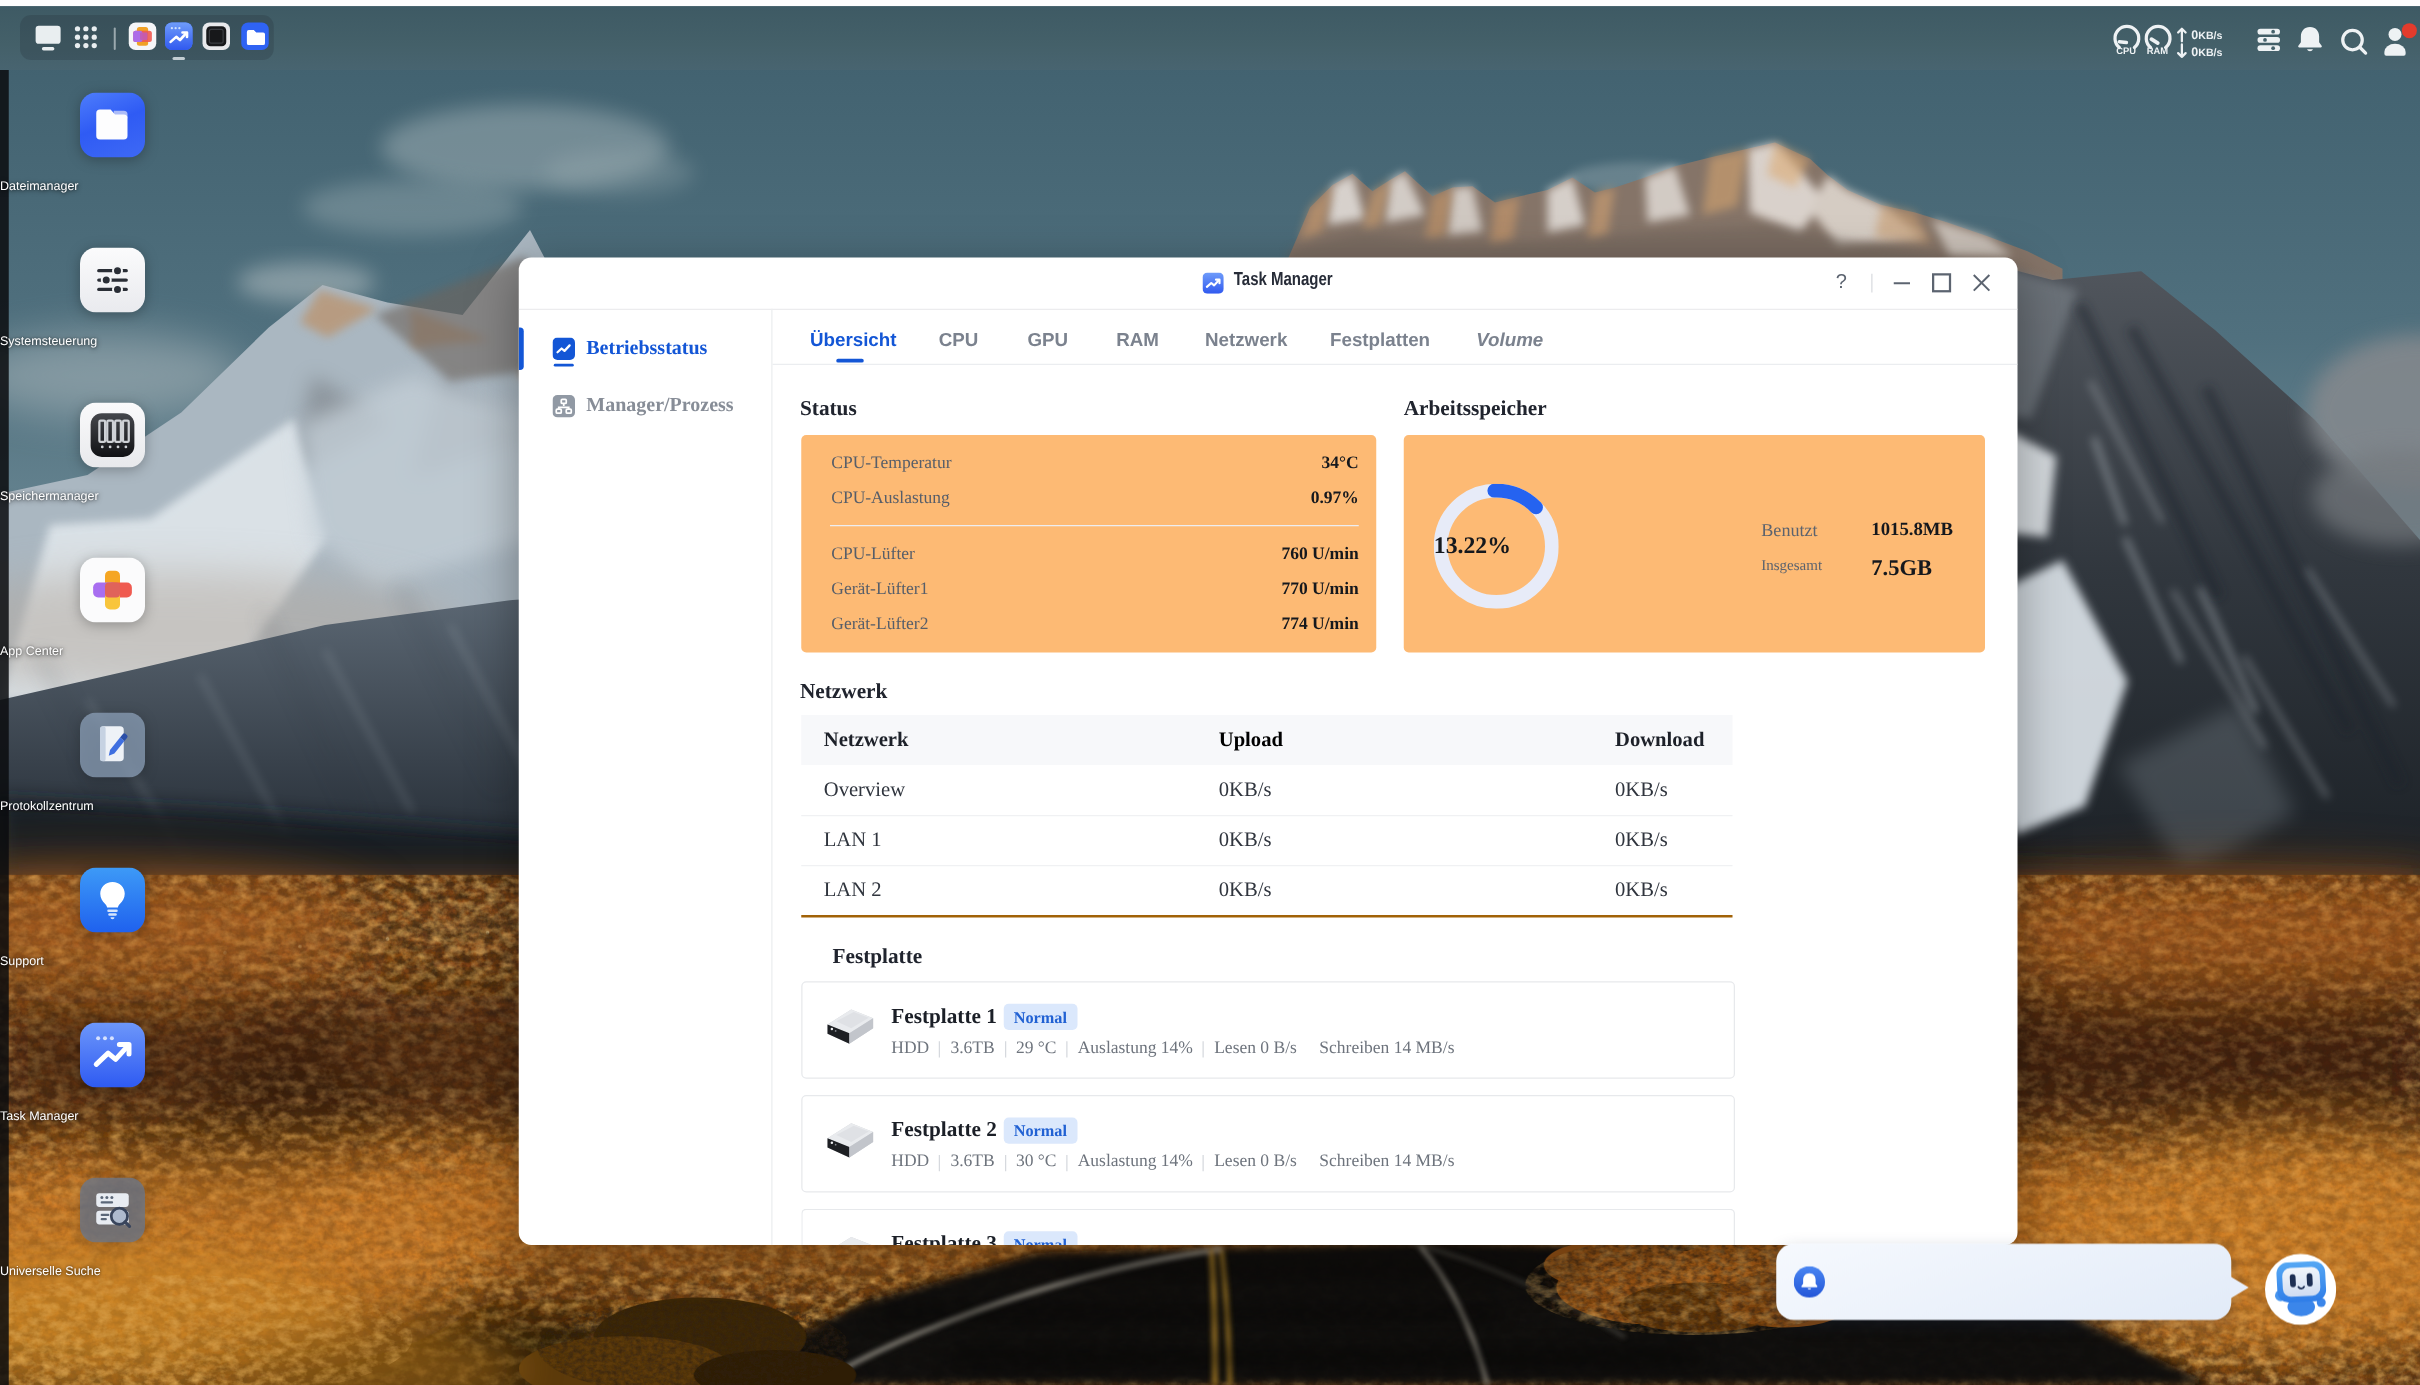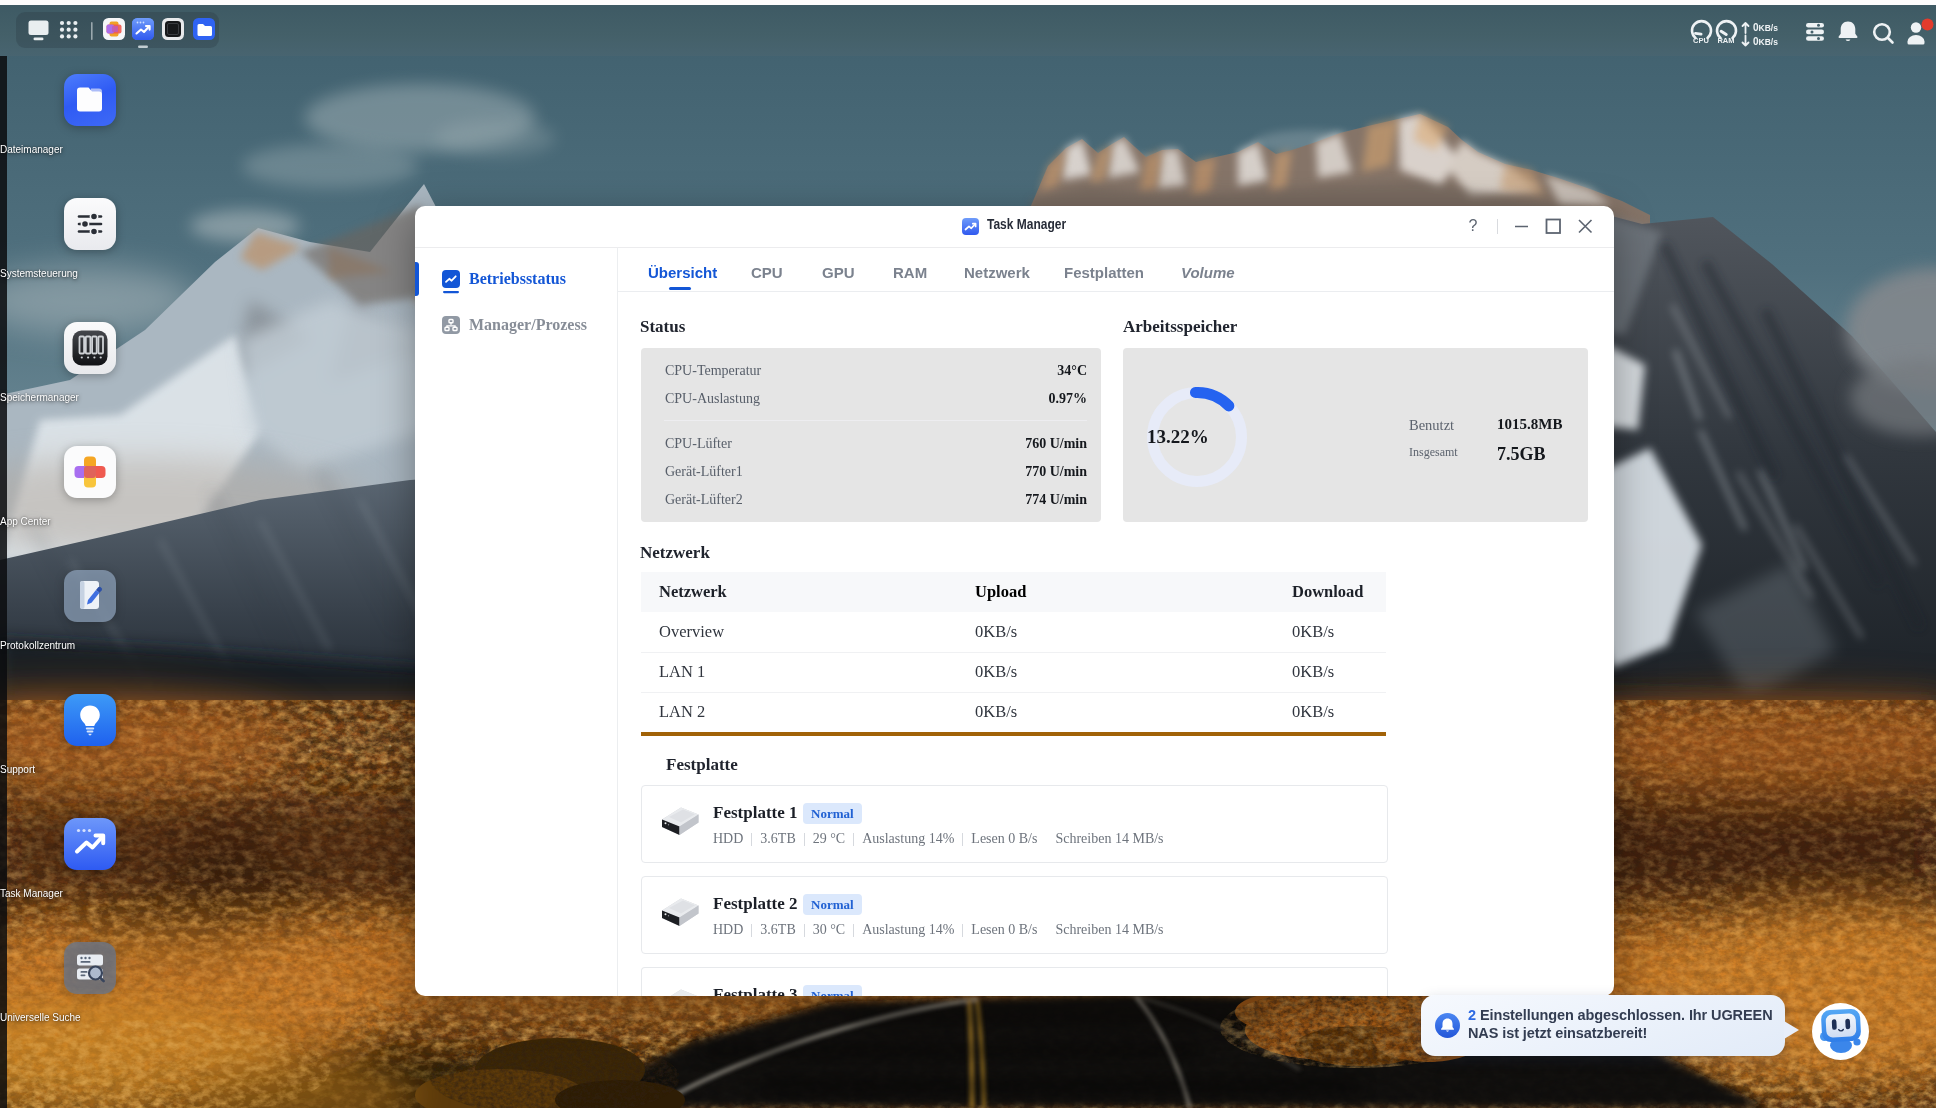--- a/index.html
+++ b/index.html
@@ -15,21 +15,21 @@
   .dlabel{position:absolute;left:0px;width:179px;text-align:left;color:#fff;
     text-shadow:0 1px 4px rgba(0,0,0,0.7), 0 0 2px rgba(0,0,0,0.45);z-index:4;font-size:10px;}
   .dicon{position:absolute;left:64px;z-index:4;filter:drop-shadow(0 2px 5px rgba(0,0,0,0.28));}
   #win{left:415px;top:206px;width:1199px;height:790px;background:#fff;border-radius:10px;
     box-shadow:0 10px 40px rgba(0,0,0,0.35);z-index:6;overflow:hidden;}
   .ser{font-family:"Liberation Serif", serif;}
   .wctl{position:absolute;top:0px;height:41px;line-height:40px;color:#5c6470;font-size:17px;text-align:center;width:24px;}
   .navtxt{font-size:16px;font-weight:bold;font-family:"Liberation Serif", serif;}
   .tab{position:absolute;top:45px;height:44px;line-height:44px;font-size:15px;font-weight:bold;color:#7b828e;}
   .sechead{position:absolute;font-size:17px;font-weight:bold;color:#20242e;font-family:"Liberation Serif", serif;}
-  .card{position:absolute;background:#e5e5e5;border-radius:4px;}
+  .card{position:absolute;background:#fdba74;border-radius:4px;}
   .srow{position:absolute;left:24px;right:14px;height:20px;}
   .slab{position:absolute;left:0;top:1px;font-size:14px;color:#575e69;font-family:"Liberation Serif", serif;}
   .sval{position:absolute;right:0;top:1px;font-size:14px;font-weight:bold;color:#15181d;font-family:"Liberation Serif", serif;}
   .ncell{position:absolute;top:0;height:40px;line-height:40px;font-size:16.5px;font-family:"Liberation Serif", serif;color:#30353e;}
   .dcard{position:absolute;left:226px;width:745px;height:76px;background:#fff;border:1px solid #e7e9ec;border-radius:4px;}
   .dtitle{position:absolute;left:71px;top:17px;font-size:17px;font-weight:bold;color:#1b1f27;font-family:"Liberation Serif", serif;}
   .badge{position:absolute;left:161px;top:17px;height:21px;line-height:21px;padding:0 8px;background:#dbe8fc;
     border-radius:4px;font-size:13px;font-weight:bold;color:#2161d3;font-family:"Liberation Serif", serif;}
   .dinfo{position:absolute;left:71px;top:45px;height:18px;font-size:14px;color:#6e747d;font-family:"Liberation Serif", serif;}
   .dinfo span{vertical-align:top;}
@@ -562,21 +562,21 @@
  <div style="position:absolute;left:226px;top:406px;width:745px;height:40px;border-bottom:1px solid #f0f1f3;">
   <div class="ncell" style="left:18px;">Overview</div>
   <div class="ncell" style="left:334px;">0KB/s</div>
   <div class="ncell" style="left:651px;">0KB/s</div>
  </div>
  <div style="position:absolute;left:226px;top:446px;width:745px;height:40px;border-bottom:1px solid #f0f1f3;">
   <div class="ncell" style="left:18px;">LAN 1</div>
   <div class="ncell" style="left:334px;">0KB/s</div>
   <div class="ncell" style="left:651px;">0KB/s</div>
  </div>
- <div style="position:absolute;left:226px;top:486px;width:745px;height:40px;border-bottom:4px solid #a16207;">
+ <div style="position:absolute;left:226px;top:486px;width:745px;height:40px;border-bottom:2px solid #a16207;">
   <div class="ncell" style="left:18px;">LAN 2</div>
   <div class="ncell" style="left:334px;">0KB/s</div>
   <div class="ncell" style="left:651px;">0KB/s</div>
  </div>
  <div class="sechead" style="left:225px;top:549px;margin-left:26px;">Festplatte</div>
  <div class="dcard" style="top:579px;">
   <svg style="position:absolute;left:17px;top:14px" width="42" height="42" viewBox="0 0 42 42">
    <path d="M3,19.5 L22,7.5 L39.5,14.5 L39.5,22.5 L20.5,35 L3,27 Z" fill="#d2d4d8"></path>
    <path d="M3,19.5 L22,7.5 L39.5,14.5 L20.5,26.5 Z" fill="#e9ebee"></path>
    <path d="M10,17 L24,9.5 L36,14.2 L22,22.5 Z" fill="#dfe1e5"></path>
@@ -618,21 +618,20 @@
   <defs>
         <linearGradient id="ng" x1="0" y1="0" x2="0" y2="1">
           <stop offset="0" stop-color="#4a86f2"></stop>
           <stop offset="1" stop-color="#2356d8"></stop>
         </linearGradient>
       </defs>
   <circle cx="12.5" cy="12.5" r="12.5" fill="url(#ng)"></circle>
   <path d="M12.5,5.6 c3.2,0 5,2.3 5,5.2 v3.1 l1.3,1.9 a0.6,0.6 0 0 1 -0.5,1 h-11.6 a0.6,0.6 0 0 1 -0.5,-1 l1.3,-1.9 v-3.1 c0,-2.9 1.8,-5.2 5,-5.2 Z" fill="#fff"></path>
   <path d="M11,17.6 a1.6,1.6 0 0 0 3,0 Z" fill="#fff"></path>
  </svg>
- <div style="position:absolute;left:47px;top:12px;width:330px;font-size:14.5px;font-weight:bold;color:#333d52;line-height:17.5px;letter-spacing:-0.1px;"><span style="color:#2d6ae3;">2</span> Einstellungen abgeschlossen. Ihr UGREEN<br>NAS ist jetzt einsatzbereit!</div>
 </div>
 <div class="abs" id="notifptr"></div>
 <div class="abs" id="robot">
  <svg width="57" height="57" viewBox="0 0 57 57">
   <defs>
    <linearGradient id="rh" x1="0" y1="0" x2="0" y2="1">
           <stop offset="0" stop-color="#55a8f4"></stop>
           <stop offset="1" stop-color="#2f7de8"></stop>
         </linearGradient>
    <linearGradient id="rf" x1="0" y1="0" x2="0" y2="1">

